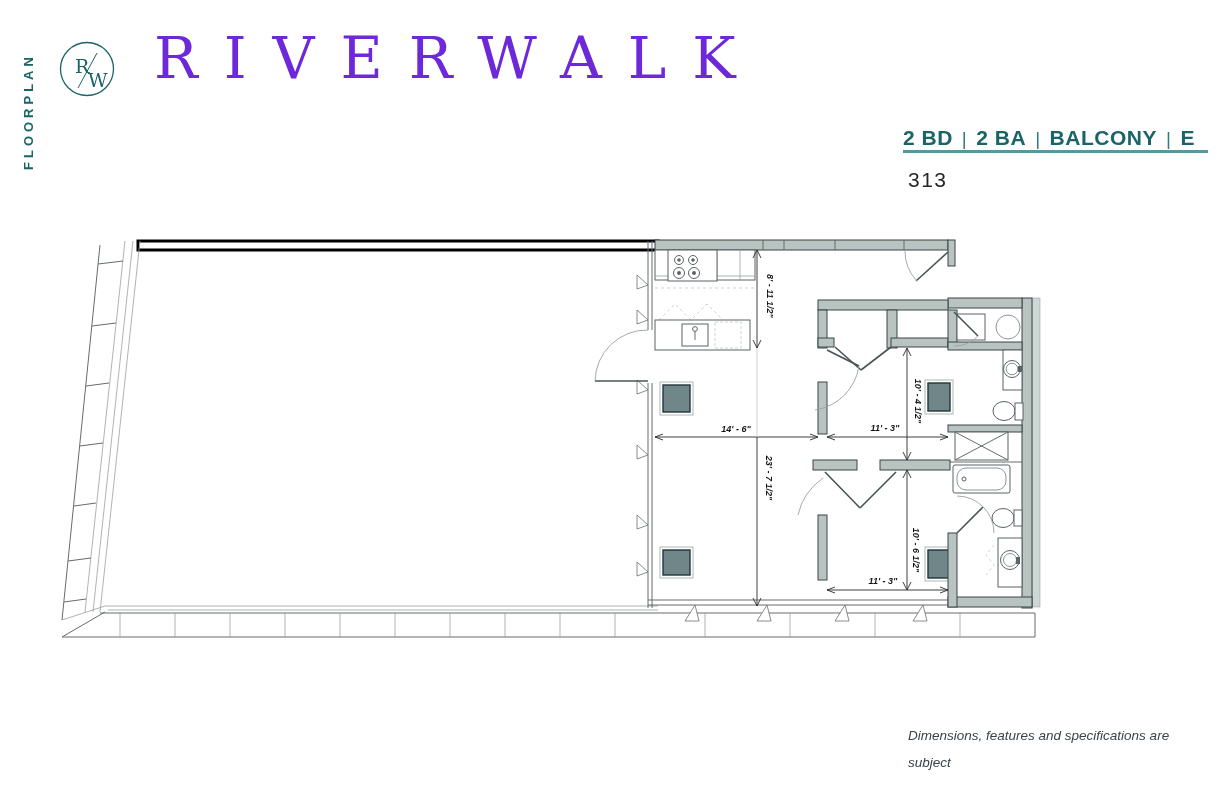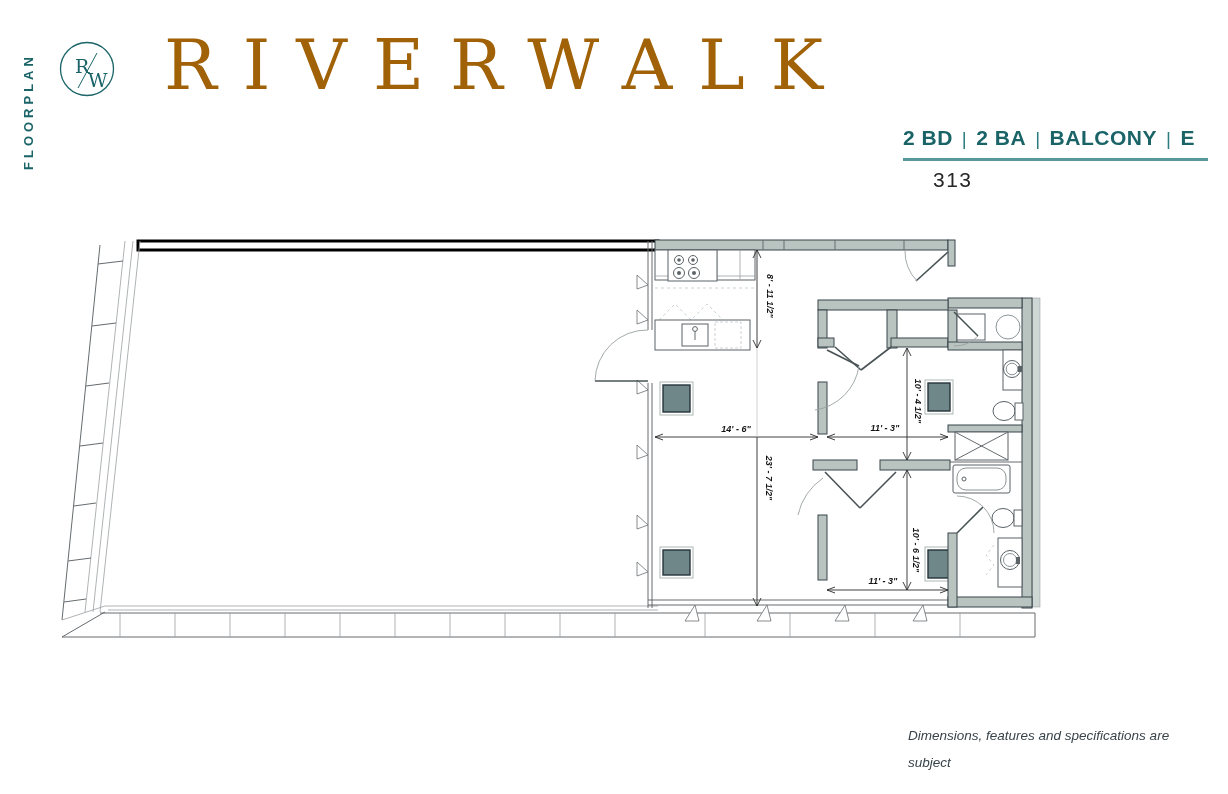--- a/index.html
+++ b/index.html
@@ -2,30 +2,30 @@
 <html><head>
 <meta charset="utf-8">
 <style>
   html,body{margin:0;padding:0;background:#fff;}
   body{width:1228px;height:794px;position:relative;overflow:hidden;
        font-family:"Liberation Sans",sans-serif;}
   .vert-label{position:absolute;left:21px;top:40px;height:130px;
       writing-mode:vertical-rl;transform:rotate(180deg);
       font-size:13px;font-weight:bold;letter-spacing:4px;color:#1a6468;}
   .logo{position:absolute;left:58px;top:40px;}
-  .title{position:absolute;left:164px;top:24px;
+  .title{position:absolute;left:154px;top:24px;
       font-family:"DejaVu Serif","Liberation Serif",serif;
-      font-size:70px;font-weight:400;color:#a16207;letter-spacing:26px;
+      font-size:58px;font-weight:400;color:#6d28d9;letter-spacing:26px;
       white-space:nowrap;}
   .spec-row{position:absolute;right:20px;top:126px;width:305px;text-align:left;
       color:#1a6468;font-size:21px;font-weight:bold;letter-spacing:.5px;
-      border-bottom:3px solid #58989b;padding-bottom:8px;white-space:nowrap;}
+      border-bottom:3px solid #58989b;padding-bottom:0;white-space:nowrap;}
   .spec-sep{font-weight:400;color:#2d7d80;padding:0 9px;font-size:19px;}
   .unit-number{position:absolute;left:908px;top:168px;font-size:21px;
-      color:#262626;letter-spacing:1.5px;margin-left:25px;}
+      color:#262626;letter-spacing:1.5px;}
   .plan-wrap{position:absolute;left:55px;top:230px;}
   .disclaimer{position:absolute;left:908px;top:722px;width:300px;
       font-style:italic;font-size:13.5px;line-height:2.0;color:#38434a;}
   svg text.dim{font-family:"Liberation Sans",sans-serif;font-size:9px;
       font-weight:bold;font-style:italic;fill:#141414;text-anchor:middle;}
   svg .wall{fill:#b9c3bf;stroke:#39454a;stroke-width:1;}
   svg .thin{stroke:#666b6e;stroke-width:1;fill:none;}
   svg .faint{stroke:#9aa0a2;stroke-width:.8;fill:none;}
   svg .vfaint{stroke:#c2c7c8;stroke-width:.8;fill:none;}
   svg .fix{fill:#fff;stroke:#5b6366;stroke-width:1;}

